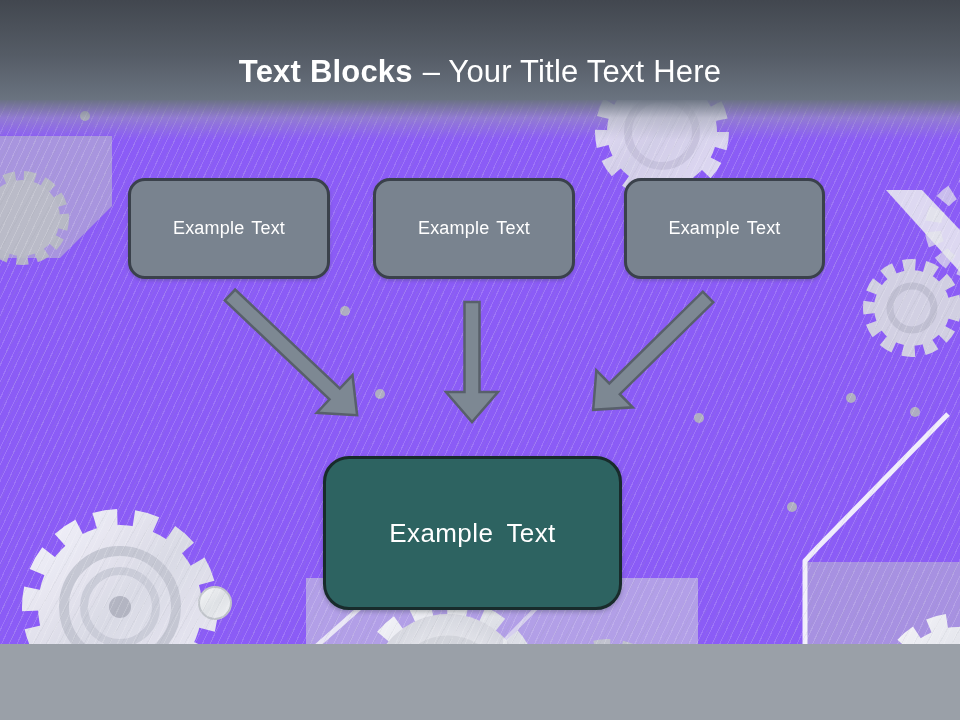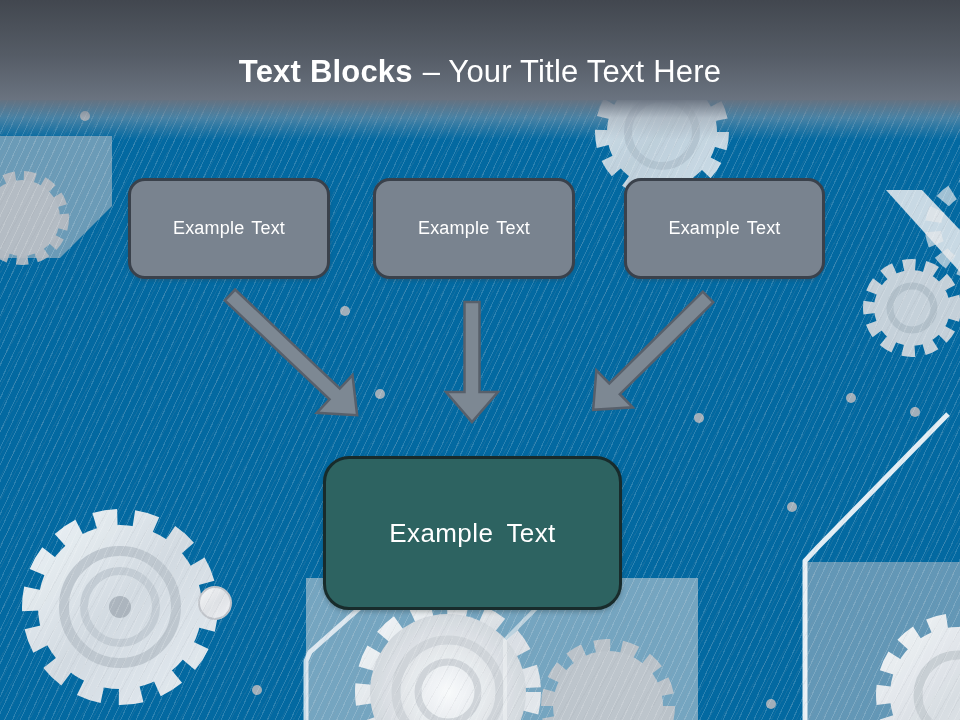--- a/index.html
+++ b/index.html
@@ -1,18 +1,18 @@
 <!DOCTYPE html>
 <html><head>
 <meta charset="utf-8">
 <style>
   html,body{margin:0;padding:0;background:#9aa0a8;}
   .slide{
-    position:relative;width:960px;height:720px;overflow:hidden;
-    background:#0369a1;
+    position:relative;width:960px;height:644px;overflow:hidden;
+    background:#8b5cf6;
     font-family:"Liberation Sans", sans-serif;
     -webkit-font-smoothing:antialiased;
   }
   .bg-svg{position:absolute;inset:0;width:960px;height:720px;}
   .hatch{
     position:absolute;inset:0;pointer-events:none;
     background:
       repeating-linear-gradient(115deg, rgba(255,255,255,0.16) 0 1px, rgba(255,255,255,0) 1px 7px),
       repeating-linear-gradient(119deg, rgba(150,155,163,0.10) 0 1px, rgba(255,255,255,0) 1px 11px);
   }

